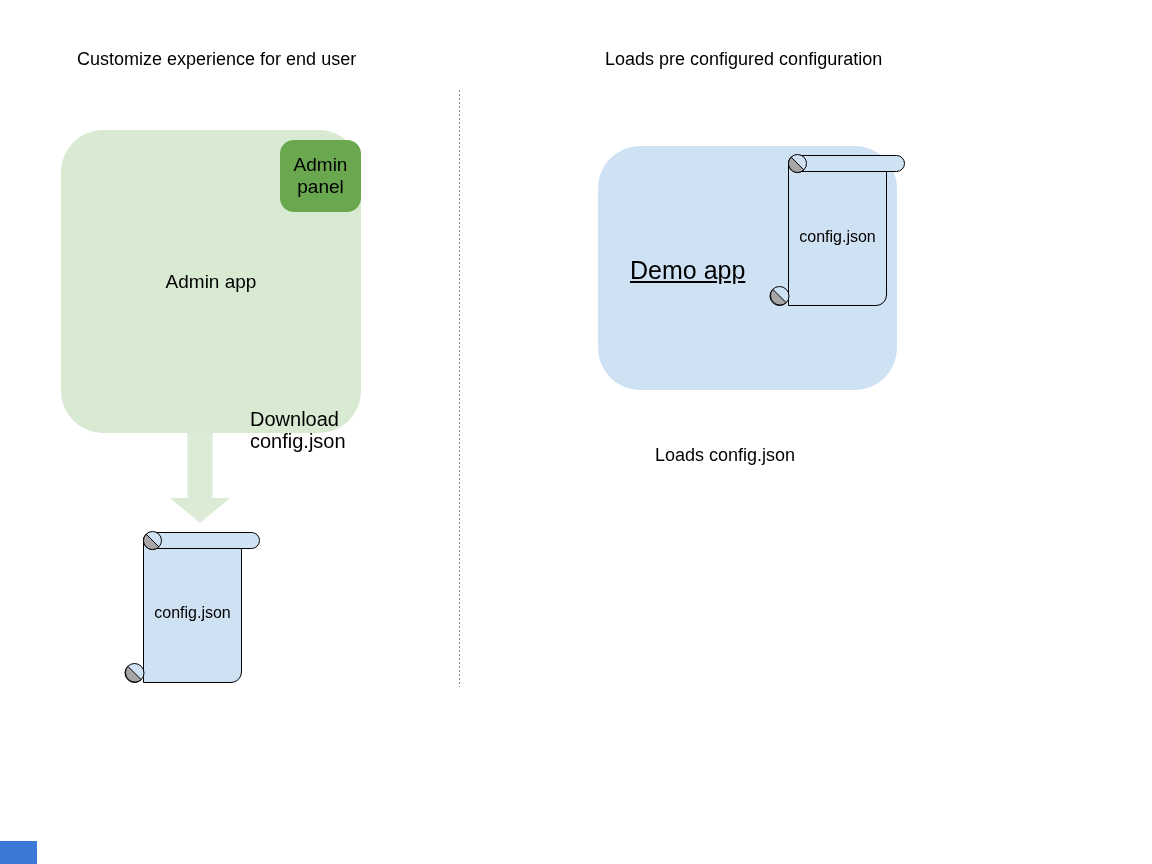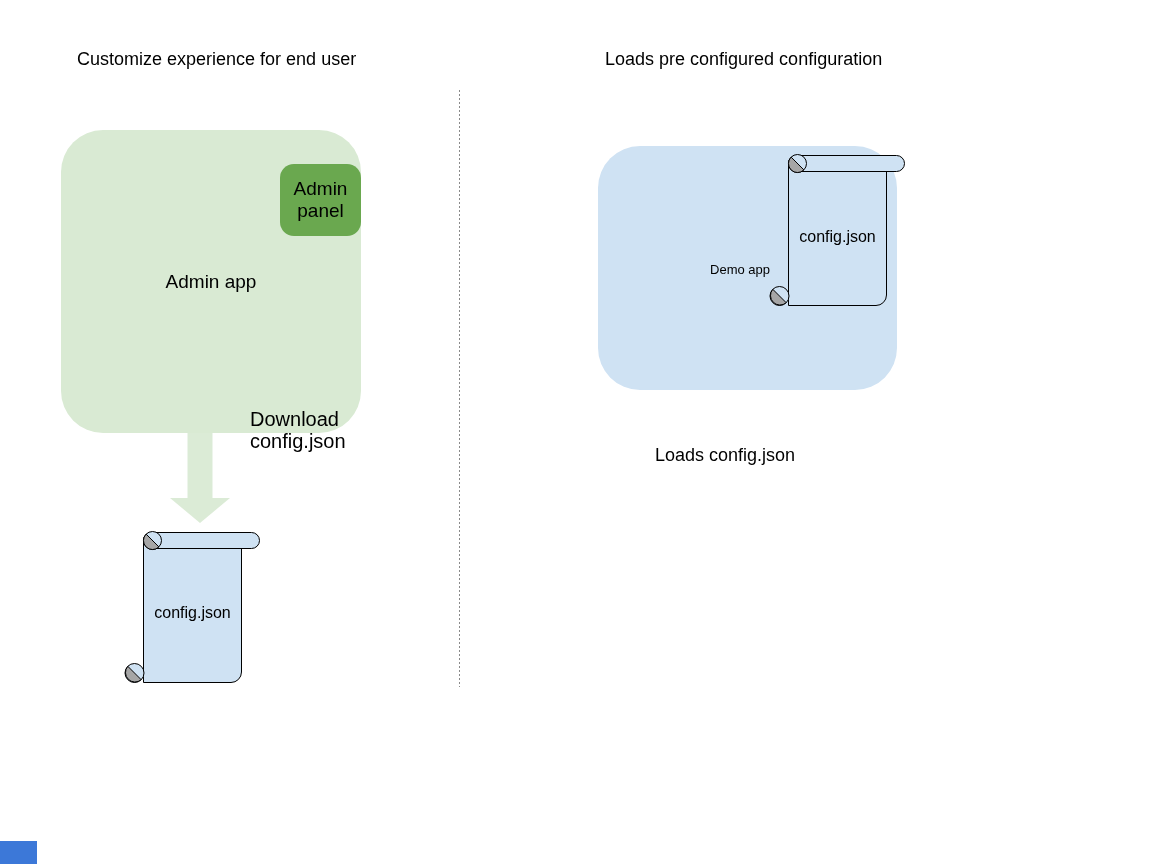--- a/index.html
+++ b/index.html
@@ -38,21 +38,21 @@
   }
   .admin-panel{
     position:absolute;
     left:280px;top:140px;
     width:81px;height:72px;
     background:#6aa84f;
     border-radius:14px;
     display:flex;align-items:center;justify-content:center;
     text-align:center;
     font-size:19px;line-height:22px;
-    padding:0 6px;box-sizing:border-box;margin-top:24px;
+    padding:0 6px;box-sizing:border-box;
   }
   .down-arrow{
     position:absolute;
     left:165px;top:377px;
     opacity:0.92;
   }
   .download-label{
     position:absolute;
     left:250px;top:408px;
     font-size:20px;line-height:22px;
@@ -61,22 +61,22 @@
     position:absolute;
     left:598px;top:146px;
     width:299px;height:244px;
     background:#cfe2f3;
     border-radius:42px;
   }
   .demo-label{
     position:absolute;
     left:630px;top:258px;
     width:140px;
-    text-align:right;
-    font-size:13px;line-height:24px;
+    text-align:left;
+    font-size:25px;line-height:24px;text-decoration:underline;
   }
   .scroll-svg{position:absolute;}
   .scroll-left{left:123px;top:531px;}
   .scroll-right{left:768px;top:154px;}
   .scroll-label{
     position:absolute;
     width:99px;
     text-align:center;
     font-size:16px;line-height:20px;
   }

